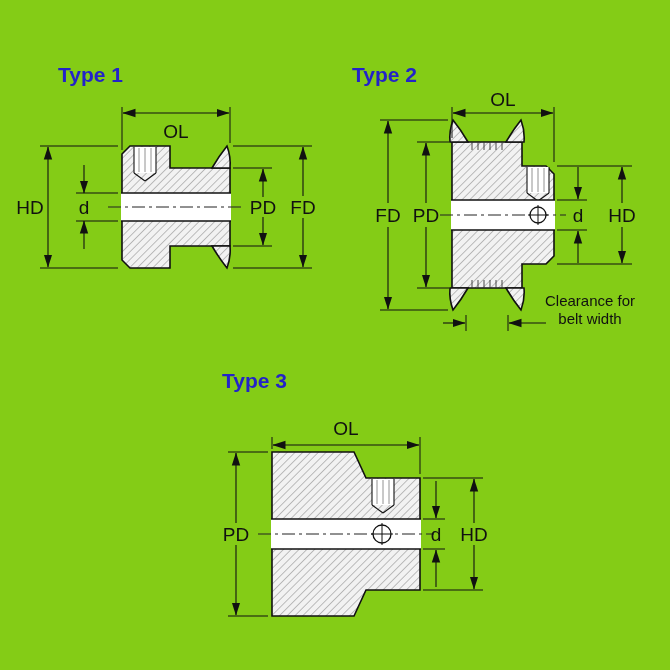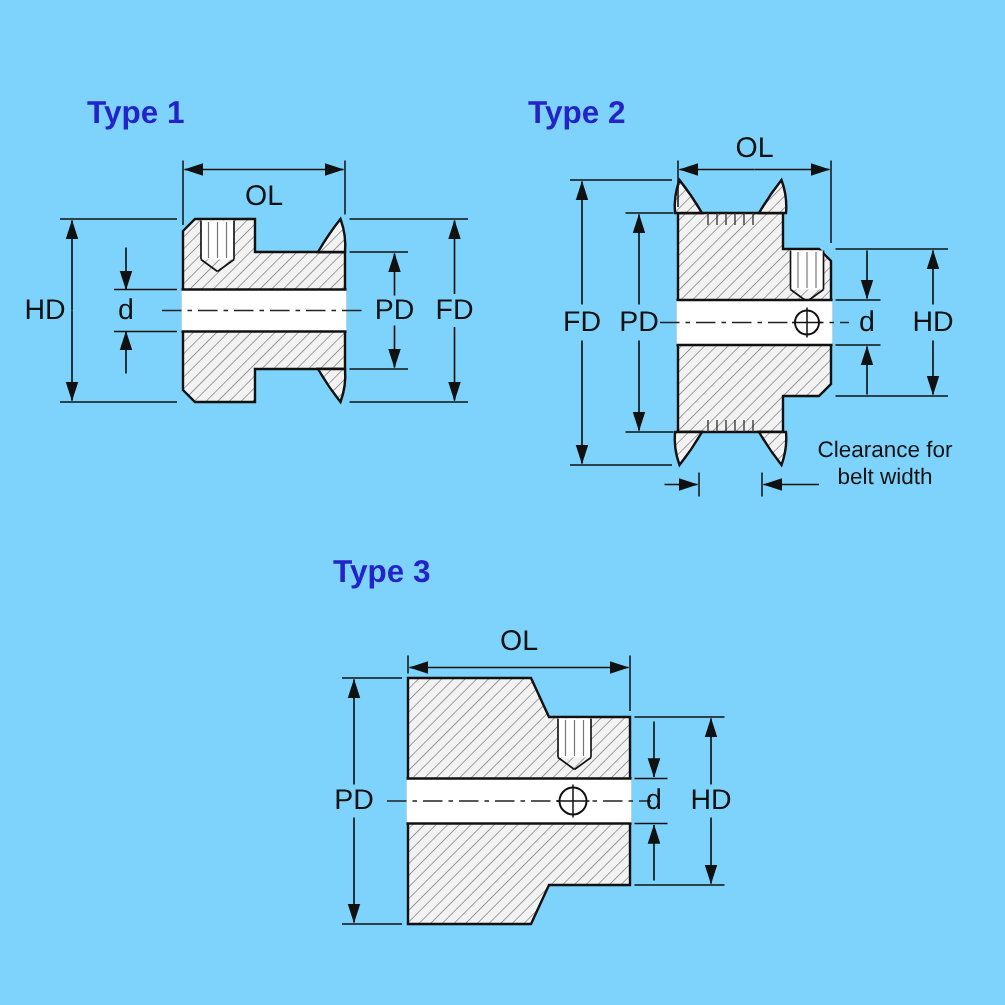--- a/index.html
+++ b/index.html
@@ -1,16 +1,16 @@
 <!DOCTYPE html>
 <html><head>
 <meta charset="utf-8">
 <style>
   html,body{margin:0;padding:0;background:#ffffff;}
-  .canvas{width:670px;height:670px;position:relative;background:#7dd3fc;overflow:hidden;}
+  .canvas{width:670px;height:670px;position:relative;background:#84cc16;overflow:hidden;}
   svg{display:block;}
   text{font-family:"Liberation Sans","DejaVu Sans",sans-serif;fill:#111111;}
   .dim-label{font-size:19px;}
   .title{font-size:21px;font-weight:bold;fill:#2323c8;}
   .note{font-size:15px;}
   .ext{stroke:#111111;stroke-width:1;fill:none;}
   .dim{stroke:#111111;stroke-width:1.1;fill:none;}
   .part{fill:url(#hatch);stroke:#111111;stroke-width:1.6;stroke-linejoin:miter;}
   .boreline{stroke:#111111;stroke-width:1.6;}
   .center{stroke:#222222;stroke-width:1;stroke-dasharray:13 4 3 4;}

